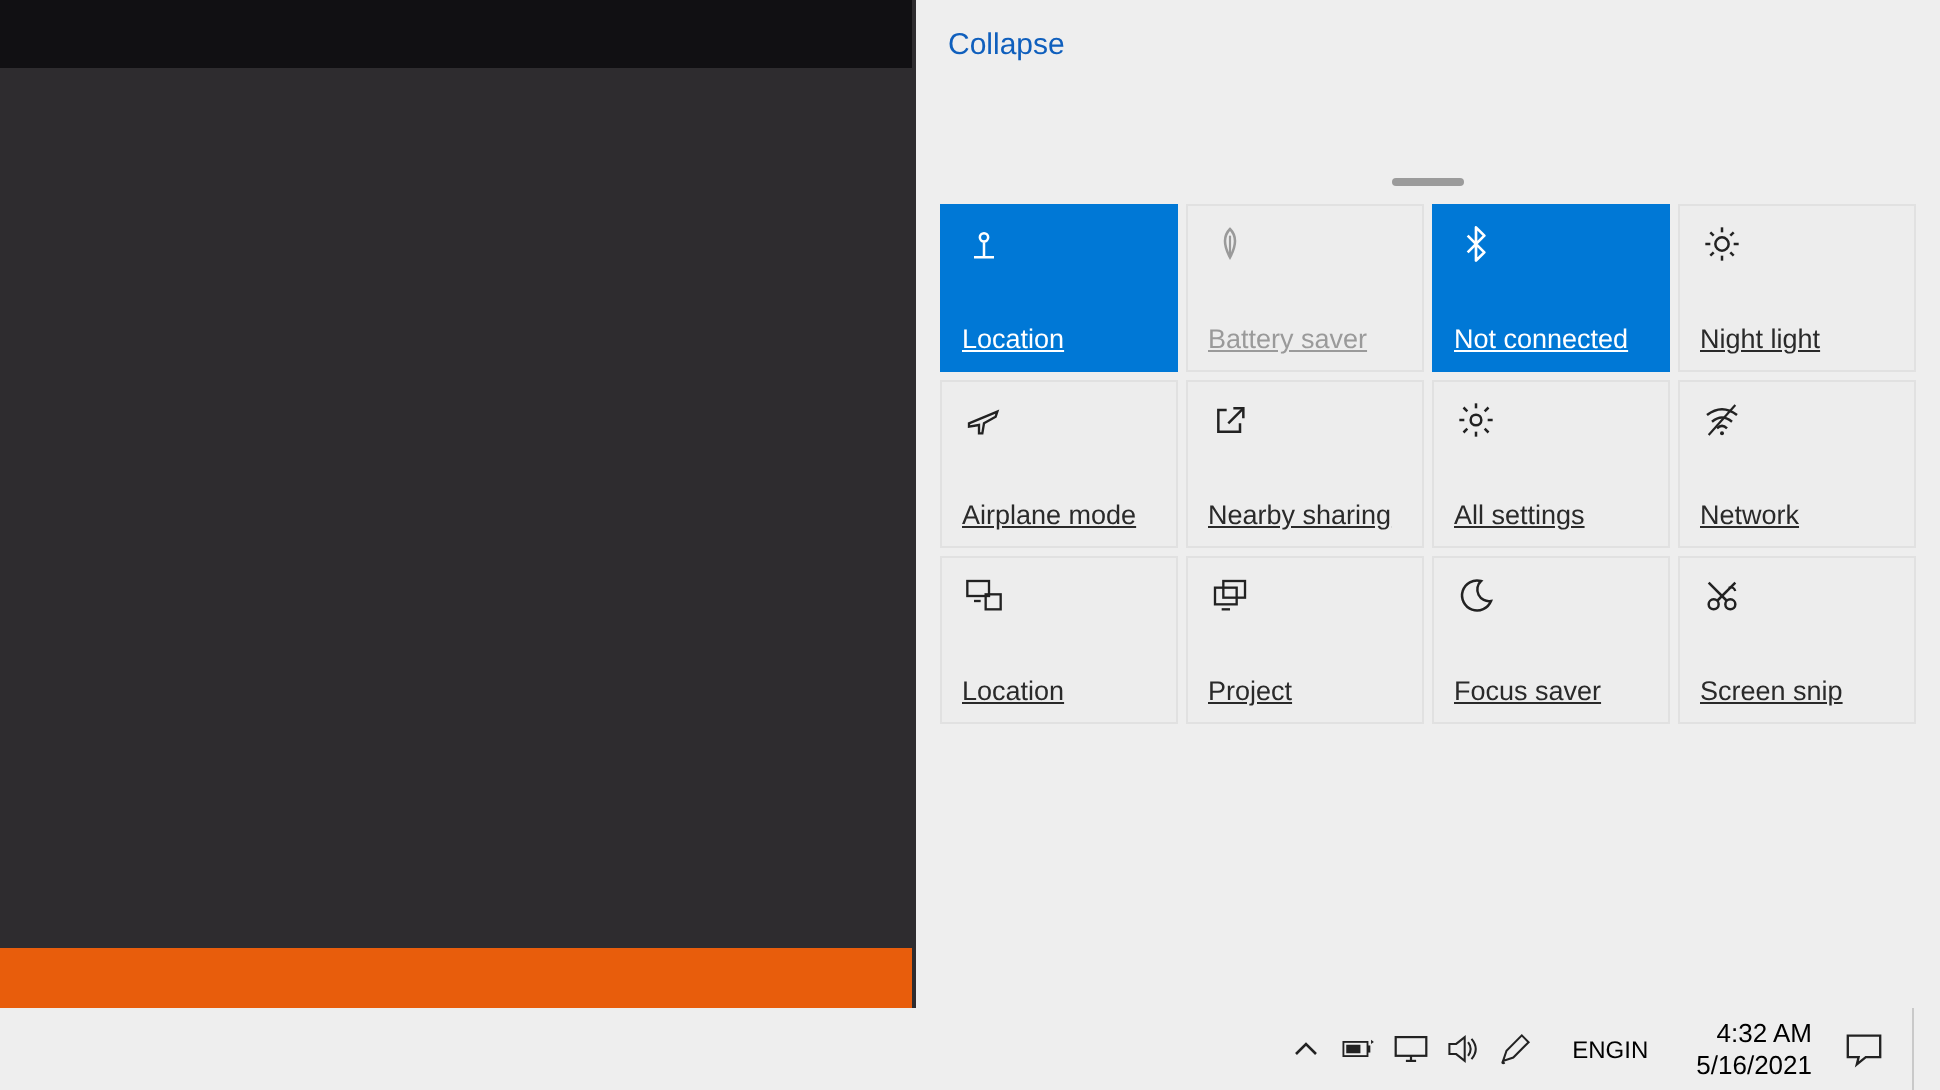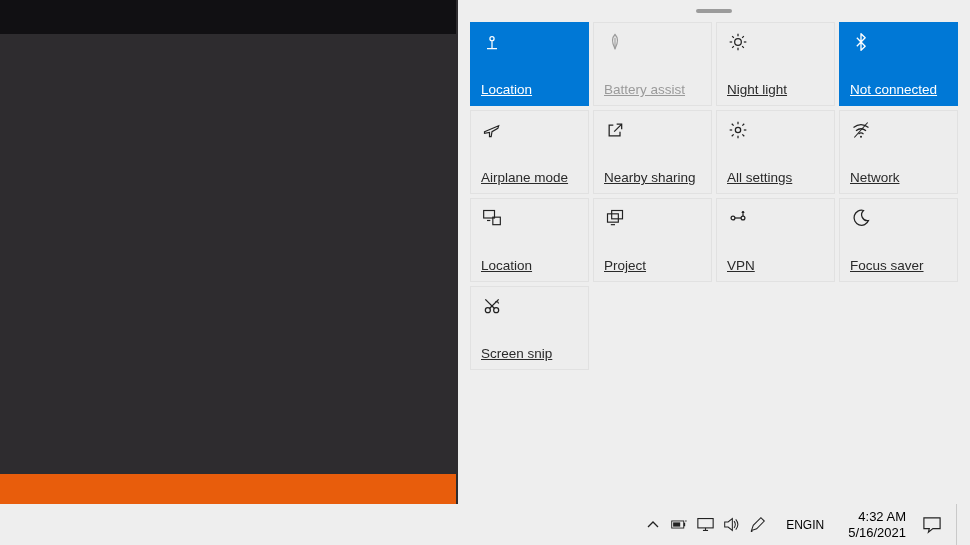--- a/index.html
+++ b/index.html
@@ -141,68 +141,71 @@
     }
   </style>
 </head>
 <body>
 
 <div class="desktop"></div>
 <div class="dark-title"></div>
 <div class="orange-strip"></div>
 
 <div class="action-center">
+  <div class="ac-header">
+    <span class="collapse-link">Collapse</span>
+  </div>
   <div class="ac-drag">
     <div class="drag-handle"></div>
   </div>
   <div class="tile-grid" id="tile-grid">
       <div class="tile active">
         <div class="tile-icon">
           <svg viewBox="0 0 24 24">
             <circle cx="12" cy="8" r="2.5" stroke="#fff" stroke-width="1.5" fill="none"></circle>
             <path d="M12 11 V20 M6 20 H18" stroke="#fff" stroke-width="1.5" fill="none"></path>
           </svg>
         </div>
         <div class="tile-label">Location</div>
       </div>
       <div class="tile disabled">
         <div class="tile-icon">
           <svg viewBox="0 0 24 24">
             <path d="M12 3 Q18 9 12 20 Q6 9 12 3 Z" stroke="#9a9a9a" stroke-width="1.5" fill="none"></path>
             <line x1="12" y1="7" x2="12" y2="20" stroke="#9a9a9a" stroke-width="1.3"></line>
           </svg>
         </div>
-        <div class="tile-label">Battery assist</div>
+        <div class="tile-label">Battery saver</div>
+      </div>
+      <div class="tile active">
+        <div class="tile-icon">
+          <svg viewBox="0 0 24 24">
+            <path d="M7 7 L17 17 L12 22 L12 2 L17 7 L7 17" stroke="#fff" stroke-width="1.6" fill="none" stroke-linejoin="round"></path>
+          </svg>
+        </div>
+        <div class="tile-label">Not connected</div>
       </div>
       <div class="tile">
         <div class="tile-icon">
           <svg viewBox="0 0 24 24">
             <circle cx="12" cy="12" r="4" stroke="#222" stroke-width="1.5" fill="none"></circle>
             <g stroke="#222" stroke-width="1.5">
               <line x1="12" y1="2" x2="12" y2="5"></line>
               <line x1="12" y1="19" x2="12" y2="22"></line>
               <line x1="2" y1="12" x2="5" y2="12"></line>
               <line x1="19" y1="12" x2="22" y2="12"></line>
               <line x1="5" y1="5" x2="7" y2="7"></line>
               <line x1="17" y1="17" x2="19" y2="19"></line>
               <line x1="5" y1="19" x2="7" y2="17"></line>
               <line x1="17" y1="7" x2="19" y2="5"></line>
             </g>
           </svg>
         </div>
         <div class="tile-label">Night light</div>
       </div>
-      <div class="tile active">
-        <div class="tile-icon">
-          <svg viewBox="0 0 24 24">
-            <path d="M7 7 L17 17 L12 22 L12 2 L17 7 L7 17" stroke="#fff" stroke-width="1.6" fill="none" stroke-linejoin="round"></path>
-          </svg>
-        </div>
-        <div class="tile-label">Not connected</div>
-      </div>
       <div class="tile">
         <div class="tile-icon">
           <svg viewBox="0 0 24 24">
             <path d="M3 14 L20 7 L19 10 L12 14 L11 20 L9 20 L9 15 L3 16 Z" stroke="#222" stroke-width="1.4" fill="none"></path>
           </svg>
         </div>
         <div class="tile-label">Airplane mode</div>
       </div>
       <div class="tile">
         <div class="tile-icon">
@@ -260,32 +263,20 @@
             <rect x="3" y="7" width="13" height="10" stroke="#222" stroke-width="1.4" fill="none"></rect>
             <rect x="8" y="3" width="13" height="10" stroke="#222" stroke-width="1.4" fill="none"></rect>
             <line x1="7" y1="20" x2="12" y2="20" stroke="#222" stroke-width="1.4"></line>
           </svg>
         </div>
         <div class="tile-label">Project</div>
       </div>
       <div class="tile">
         <div class="tile-icon">
           <svg viewBox="0 0 24 24">
-            <circle cx="6" cy="12" r="2.3" stroke="#222" stroke-width="1.5" fill="none"></circle>
-            <circle cx="18" cy="12" r="2.3" stroke="#222" stroke-width="1.5" fill="none"></circle>
-            <line x1="8.3" y1="12" x2="15.7" y2="12" stroke="#222" stroke-width="1.5"></line>
-            <circle cx="18" cy="5" r="1.5" fill="#222"></circle>
-            <line x1="18" y1="9.7" x2="18" y2="6.5" stroke="#222" stroke-width="1.5"></line>
-          </svg>
-        </div>
-        <div class="tile-label">VPN</div>
-      </div>
-      <div class="tile">
-        <div class="tile-icon">
-          <svg viewBox="0 0 24 24">
             <path d="M15 3 A9 9 0 1 0 21 15 A7 7 0 0 1 15 3 Z" stroke="#222" stroke-width="1.5" fill="none"></path>
           </svg>
         </div>
         <div class="tile-label">Focus saver</div>
       </div>
       <div class="tile">
         <div class="tile-icon">
           <svg viewBox="0 0 24 24">
             <circle cx="7" cy="17" r="3" stroke="#222" stroke-width="1.5" fill="none"></circle>
             <circle cx="17" cy="17" r="3" stroke="#222" stroke-width="1.5" fill="none"></circle>

